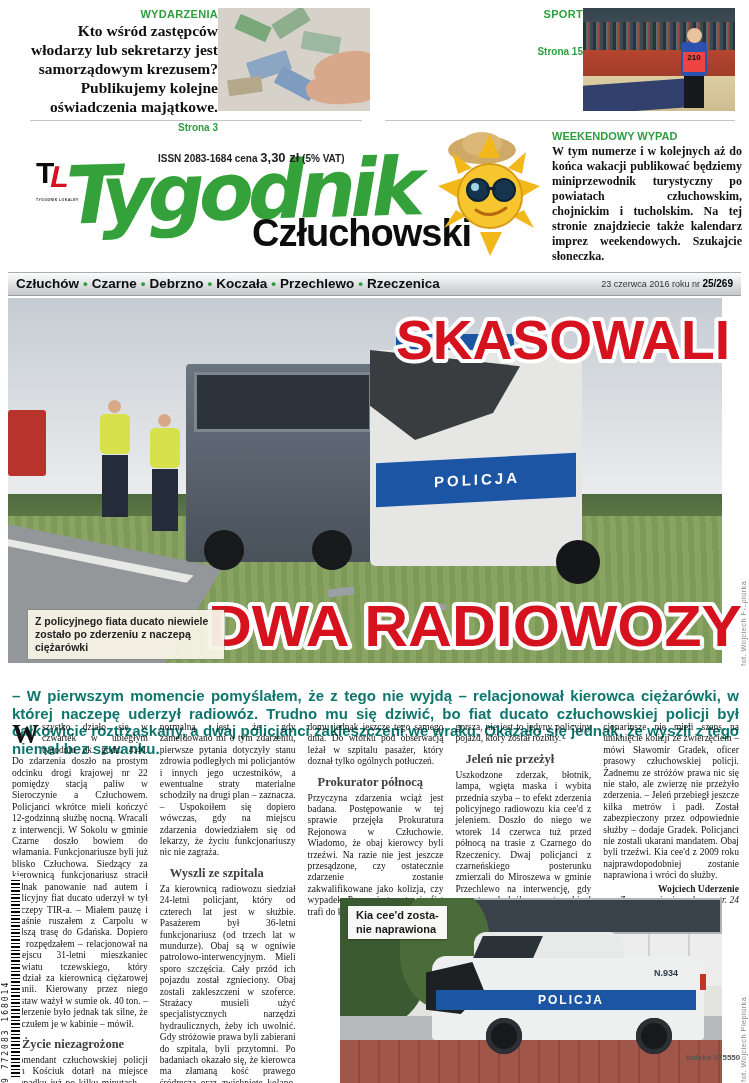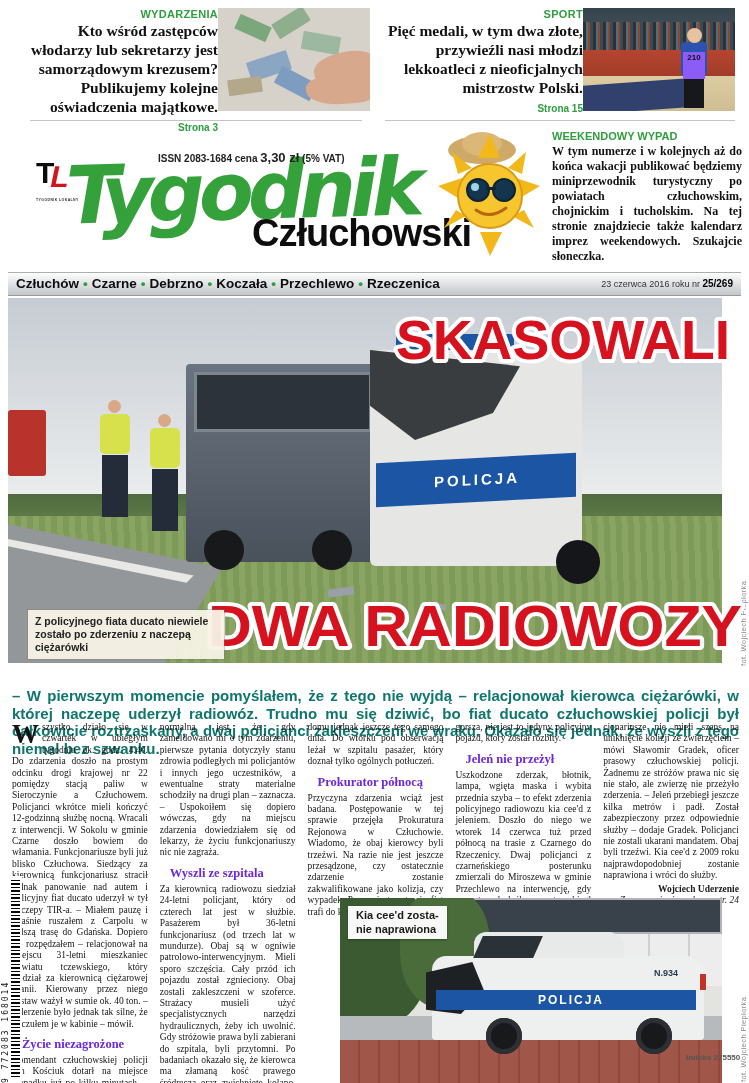--- a/index.html
+++ b/index.html
@@ -24,21 +24,21 @@
   .stand{position:absolute;left:0;top:0;right:0;height:42px;background:
      linear-gradient(#35434c,#4a5a63);}
   .crowd{position:absolute;left:0;top:14px;right:0;height:28px;
      background:repeating-linear-gradient(90deg,#27323a 0 3px,#5d6a72 3px 5px,#8a4a3a 5px 7px,#3c4a52 7px 10px);}
   .track{position:absolute;left:0;top:42px;right:0;height:26px;background:linear-gradient(#b5452f,#a23d2a);}
   .floor{position:absolute;left:0;top:68px;right:0;bottom:0;background:linear-gradient(#ddcda3,#cfbd92);}
   .banner-blue{position:absolute;left:0;top:74px;width:105px;height:29px;background:#32406e;transform:skewY(-4deg);}
   .athlete-shirt{position:absolute;right:28px;top:34px;width:26px;height:34px;background:#2c52b0;border-radius:4px;}
   .athlete-head{position:absolute;right:33px;top:20px;width:15px;height:15px;background:#e9c39f;border-radius:50%;}
   .athlete-legs{position:absolute;right:31px;top:68px;width:20px;height:32px;background:#16181c;}
-  .bib{position:absolute;right:30px;top:44px;width:22px;height:27px;background:#8b5cf6;
+  .bib{position:absolute;right:30px;top:44px;width:22px;height:20px;background:#ef4444;
        font:bold 8px/12px "Liberation Sans",sans-serif;text-align:center;color:#111;}
 
   
   .tl-logo{width:47px;height:38px;background:#fff;position:relative;}
   .tl-t{position:absolute;left:0;top:0;font:bold 30px/30px "Liberation Sans",sans-serif;color:#0b0b0b;}
   .tl-l{position:absolute;left:15px;top:4px;font:bold 30px/30px "Liberation Sans",sans-serif;color:#d5121e;transform:skewX(-12deg);}
   .tl-sub{position:absolute;left:0;bottom:-6px;font:bold 3.5px "Liberation Sans",sans-serif;color:#333;letter-spacing:.4px;white-space:nowrap;}
   .issn{font:bold 10px "Liberation Sans",sans-serif;color:#222;}
   .issn b{font-size:13px;}
   .title-green{font:bold italic 80px/80px "DejaVu Sans",sans-serif;color:#35a13b;letter-spacing:-6px;transform:rotate(-1.5deg);}
@@ -86,21 +86,21 @@
   .caption-main div{font:bold 10.5px/13px "Liberation Sans",sans-serif;color:#222;}
 
   .headline-svg text{font-family:"Liberation Sans","DejaVu Sans",sans-serif;font-weight:bold;}
 
   
   .lead{left:12px;top:672px;width:727px;font:bold 15px/17.5px "Liberation Sans",sans-serif;color:#0f766e;text-align:justify;}
   .article{left:12px;top:722px;width:727px;height:358px;display:flex;gap:12px;}
   .col{flex:1 1 0;min-width:0;}
   .body-p{font:9.5px/11.4px "Liberation Serif",serif;text-align:justify;margin:0;color:#141414;}
   .dropcap::first-letter{font-size:27px;line-height:22px;float:left;padding:1px 3px 0 0;font-weight:bold;}
-  .subhead{font:bold 12.5px "Liberation Serif",serif;margin:7px 0 3px 0;padding-left:10px;color:#6d28d9;}
+  .subhead{font:bold 12.5px "Liberation Serif",serif;margin:7px 0 3px 0;padding-left:10px;color:#404040;}
   .sig{font:bold 9.5px/11.4px "Liberation Serif",serif;text-align:right;margin:2px 0 0;}
   .note{font:italic 9.5px/11.4px "Liberation Serif",serif;text-align:right;margin:0;}
 
   
   .photo-inset{left:340px;top:898px;width:382px;height:185px;overflow:hidden;background:#e3e3e0;}
   .inset-windows{position:absolute;left:110px;top:0;width:272px;height:36px;background:#39424a;
      box-shadow:inset 0 0 0 2px #aeb4b9;}
   .inset-doors{position:absolute;left:110px;top:36px;width:272px;height:52px;background:#ecedec;
      background-image:repeating-linear-gradient(90deg,transparent 0 38px,#cfd0d2 38px 40px);}
   .tree1{position:absolute;left:-30px;top:-20px;width:120px;height:150px;background:#3c5a31;border-radius:45%;}
@@ -149,21 +149,21 @@
     <div class="note-bill" style="left:10px;top:70px;width:34px;height:16px;background:#b3a98a;transform:rotate(-8deg);"></div>
     <div class="hand" style="right:-8px;top:44px;width:64px;height:34px;transform:rotate(-14deg);"></div>
     <div class="hand" style="right:-6px;top:66px;width:70px;height:30px;transform:rotate(-4deg);"></div>
   </div>
 </div>
 <div class="abs divider" style="left:30px;top:120px;width:332px;"></div>
 
 <div class="abs teaser" style="left:385px;top:8px;width:350px;">
   <div class="teaser-text">
     <div class="teaser-cat">SPORT</div>
-    <div class="teaser-body"><span>Pięć medali, w tym dwa złote, przywieźli nasi młodzi lekkoatleci z nieoficjalnych mistrzostw Polski.</span><br>
+    <div class="teaser-body"><br>
       <span class="page-ref">Strona 15</span></div>
   </div>
   <div class="teaser-photo">
     <div class="stand"></div>
     <div class="crowd"></div>
     <div class="track"></div>
     <div class="floor"></div>
     <div class="banner-blue"></div>
     <div class="athlete-shirt"></div>
     <div class="athlete-head"></div>

